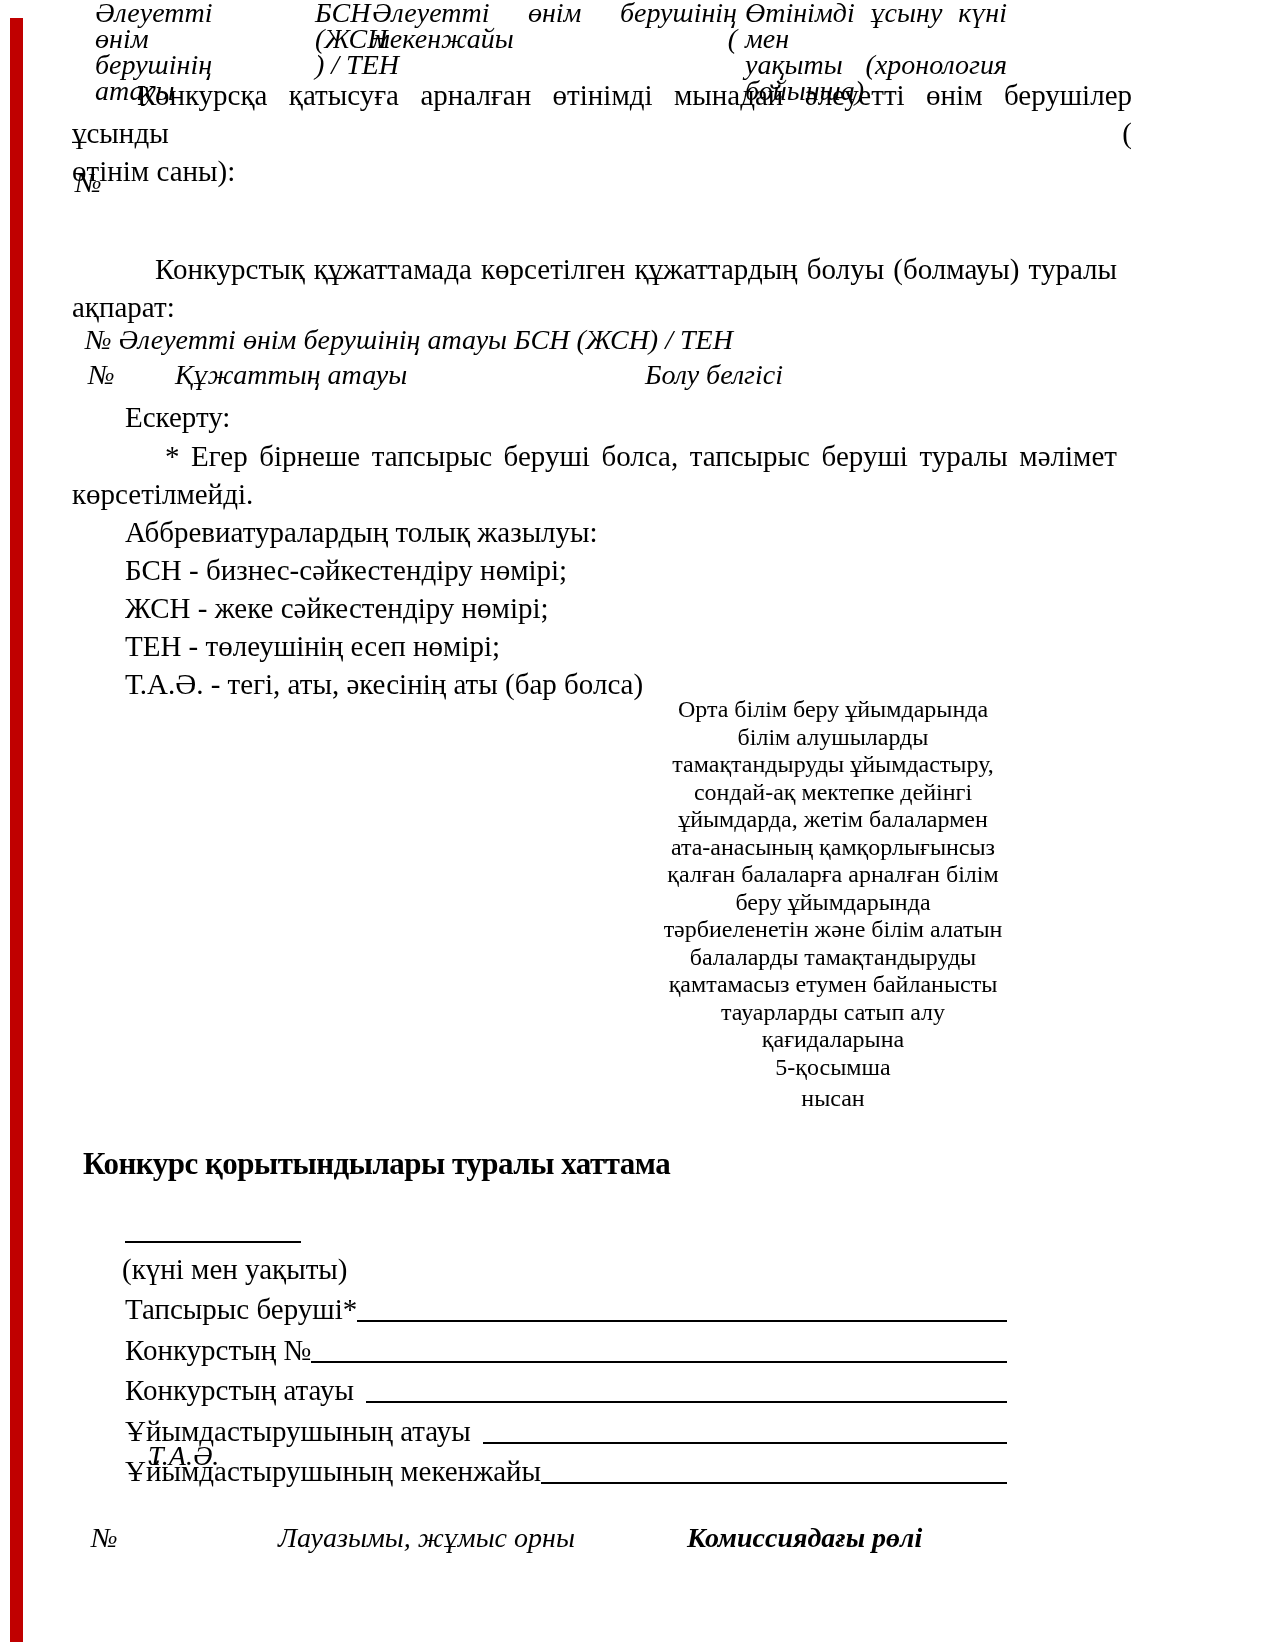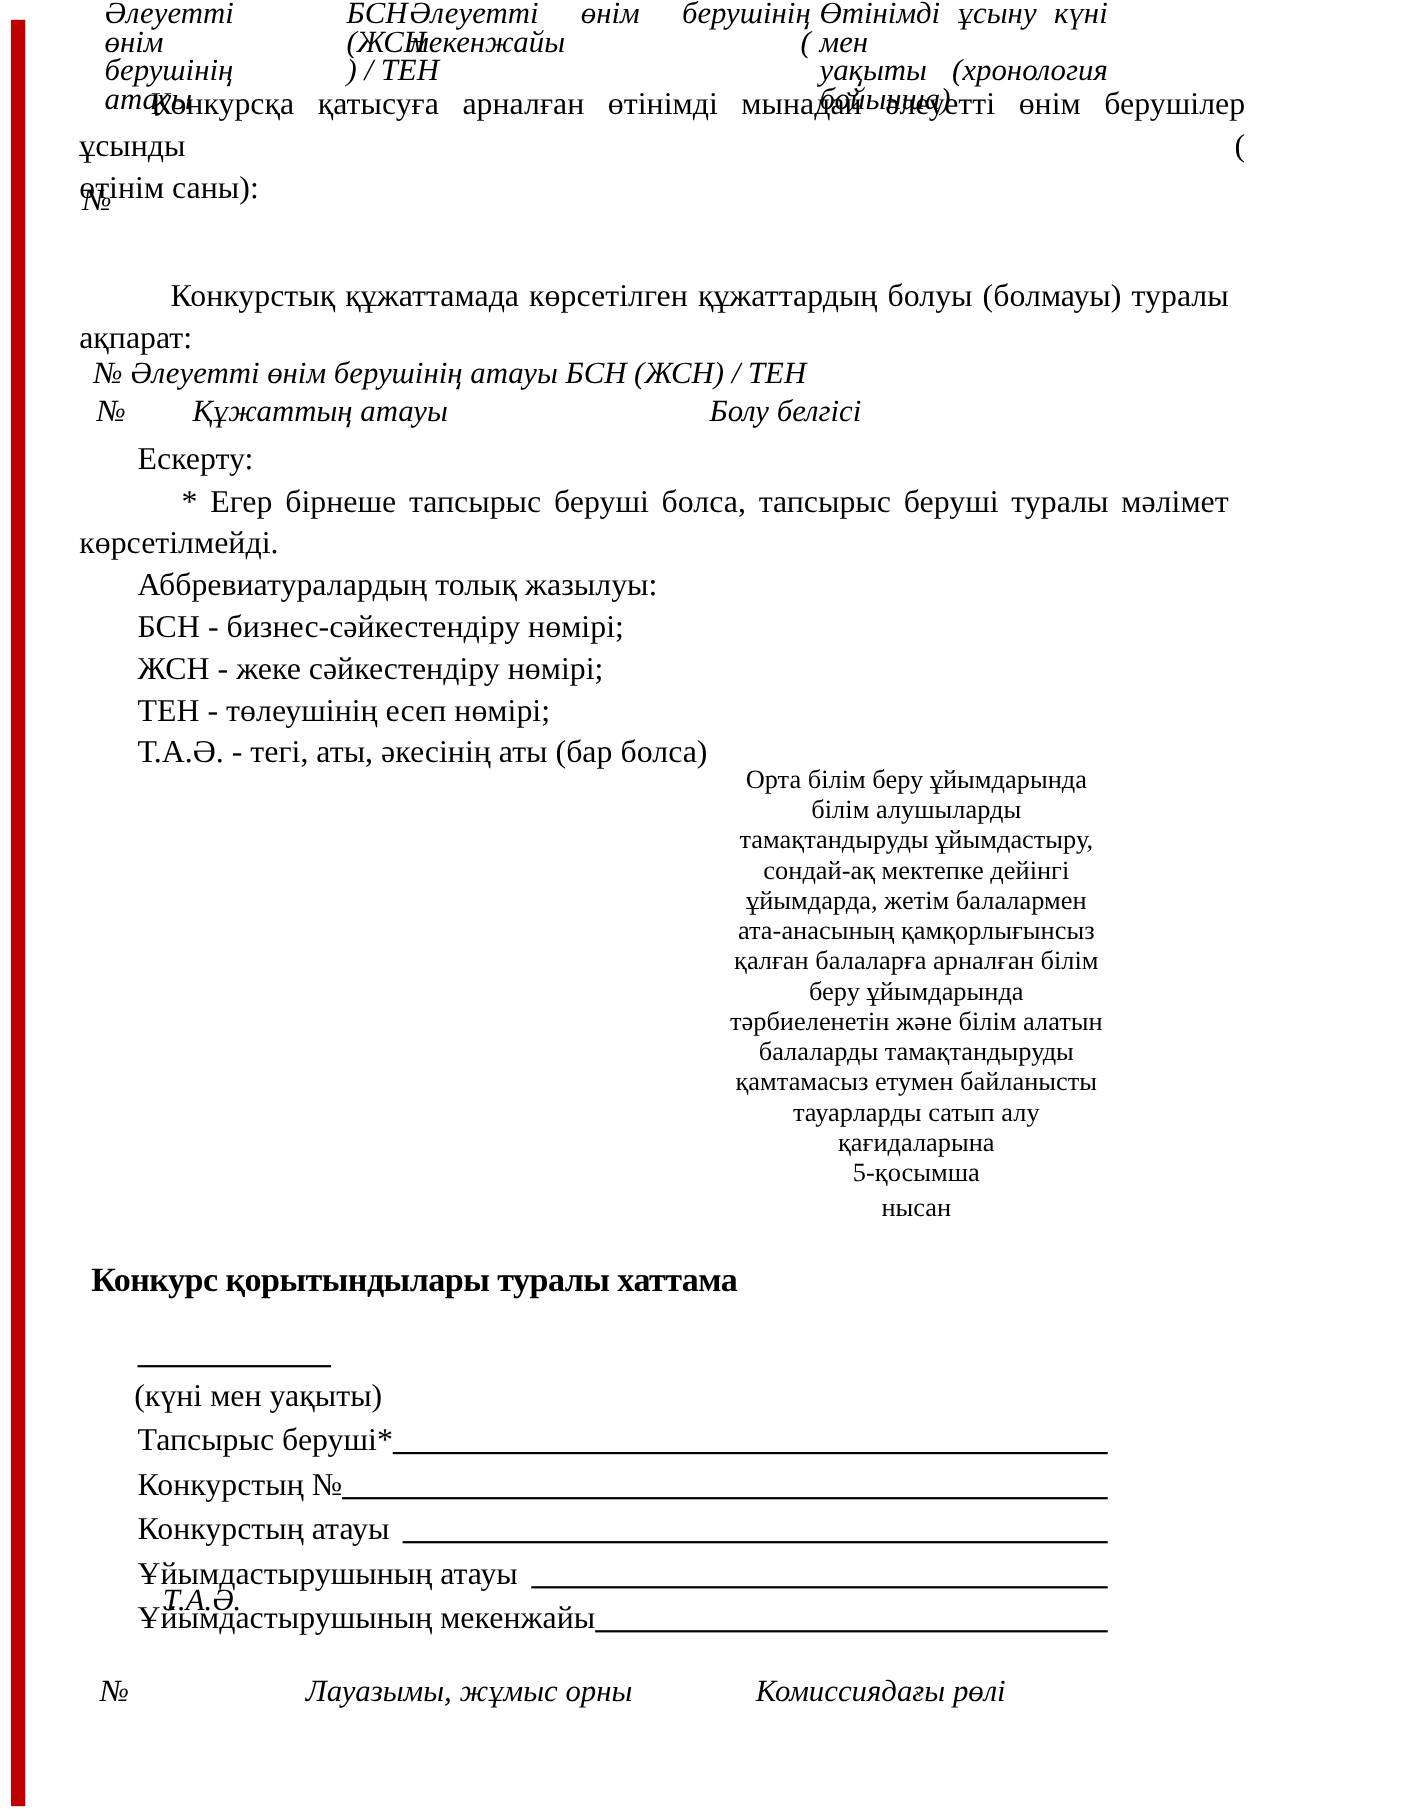--- a/index.html
+++ b/index.html
@@ -43,21 +43,21 @@
   .date-underline{left:125px;top:1241px;width:176px;border-bottom:2px solid #000;height:0;}
   .date-hint{left:122px;top:1250px;}
   .fields{left:125px;top:1288px;width:882px;}
   .field-row{display:flex;align-items:flex-end;height:40.4px;}
   .field-row .fill{flex:1;border-bottom:2px solid #000;margin-bottom:6px;min-width:10px;}
   .field-row:nth-child(3) .fill,
   .field-row:nth-child(4) .fill{margin-left:12px;}
   .commission-head .no{left:91px;top:1525px;position:absolute;}
   .commission-head .name{left:148px;top:1443px;position:absolute;}
   .commission-head .pos{left:278px;top:1525px;position:absolute;}
-  .commission-head .role{left:687px;top:1525px;position:absolute;}
+  .commission-head .role{left:687px;top:1525px;position:absolute;font-weight:bold;}
 </style>
 </head>
 <body>
 
 <div class="page">
 
   <div class="redbar"></div>
 
   <div class="abs body-text p-intro">
     <div class="l1 jl">Конкурсқа қатысуға арналған өтінімді мынадай әлеуетті өнім берушілер ұсынды (</div>

